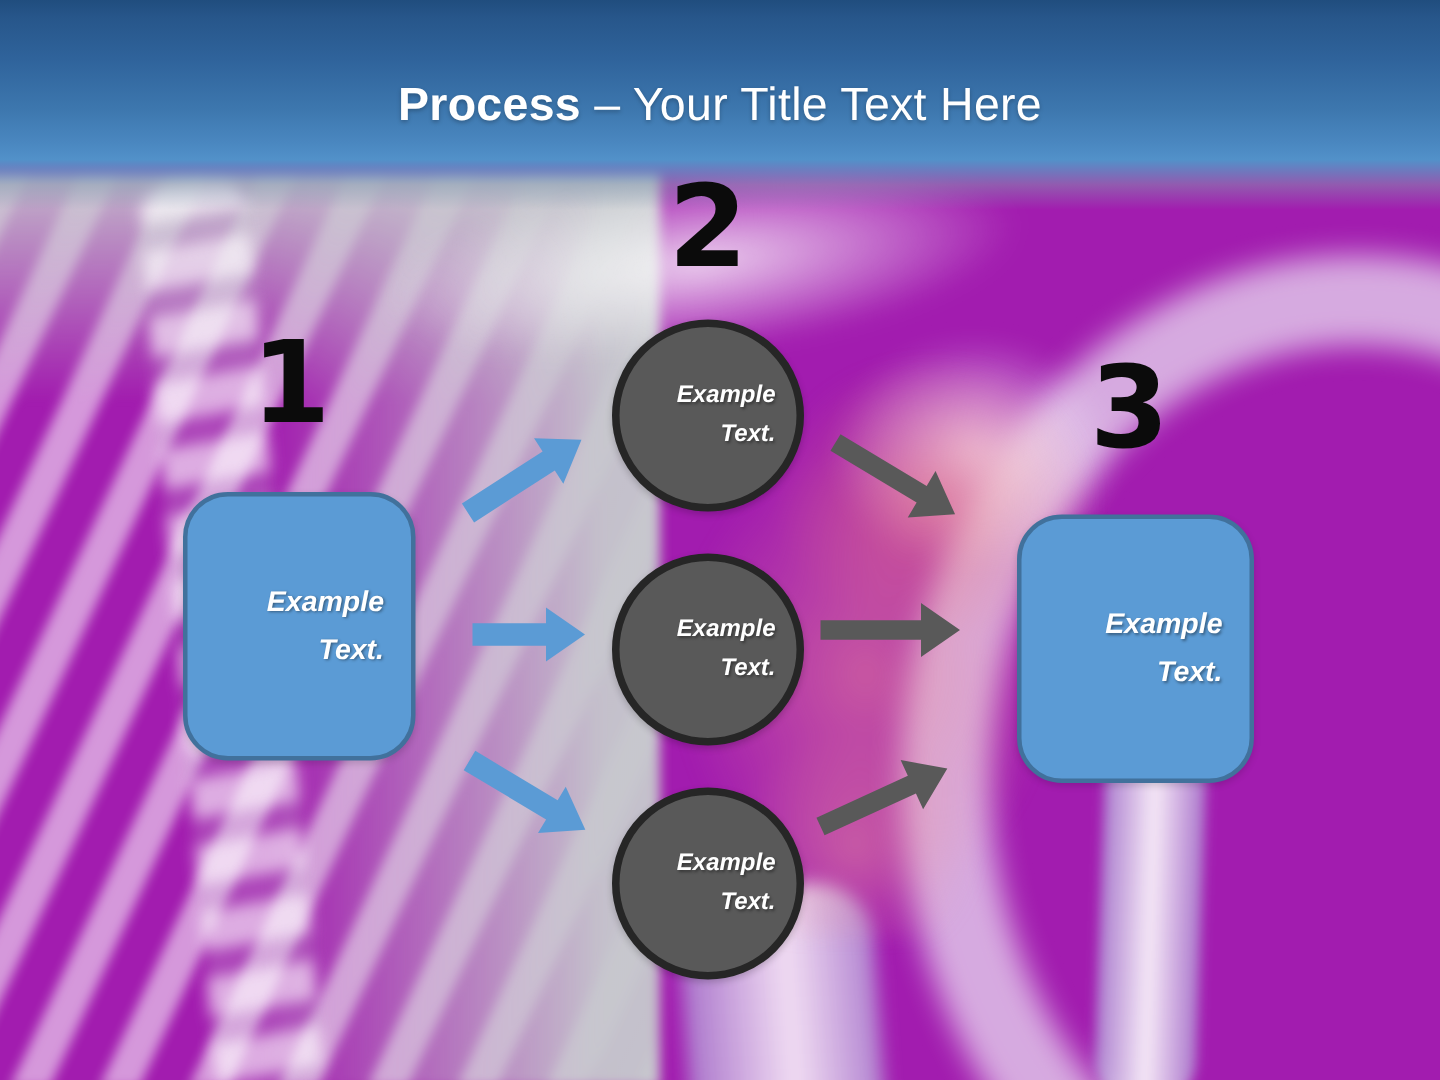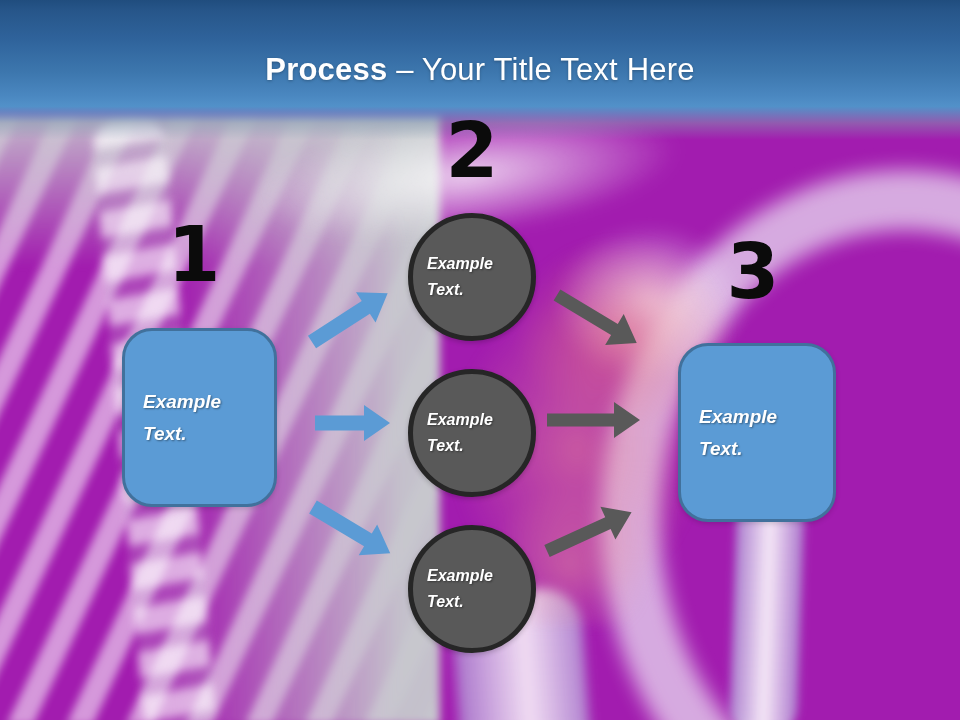--- a/index.html
+++ b/index.html
@@ -77,21 +77,21 @@
   .step-number{
     position:absolute;transform:translate(-50%,-50%);
     font-family:"DejaVu Sans","Liberation Sans",sans-serif;
     font-weight:bold;font-size:76px;color:#0b0b0b;line-height:1;
   }
   .num-1{left:194px;top:255px;}
   .num-2{left:472px;top:151px;}
   .num-3{left:753px;top:272px;}
   
   .shape-text{
-    color:#ffffff;font-weight:bold;font-style:italic;text-align:left;
+    color:#ffffff;font-weight:bold;font-style:italic;text-align:right;
     text-shadow:1px 1px 2px rgba(0,0,0,0.4);
   }
   .blue-box{
     position:absolute;box-sizing:border-box;
     background:#5b9bd5;border:3px solid #41719c;border-radius:30px;
     display:flex;align-items:center;justify-content:center;
     box-shadow:0 2px 5px rgba(0,0,0,0.15);
   }
   .left-box{left:122px;top:328px;width:155px;height:179px;}
   .right-box{left:678px;top:343px;width:158px;height:179px;}

